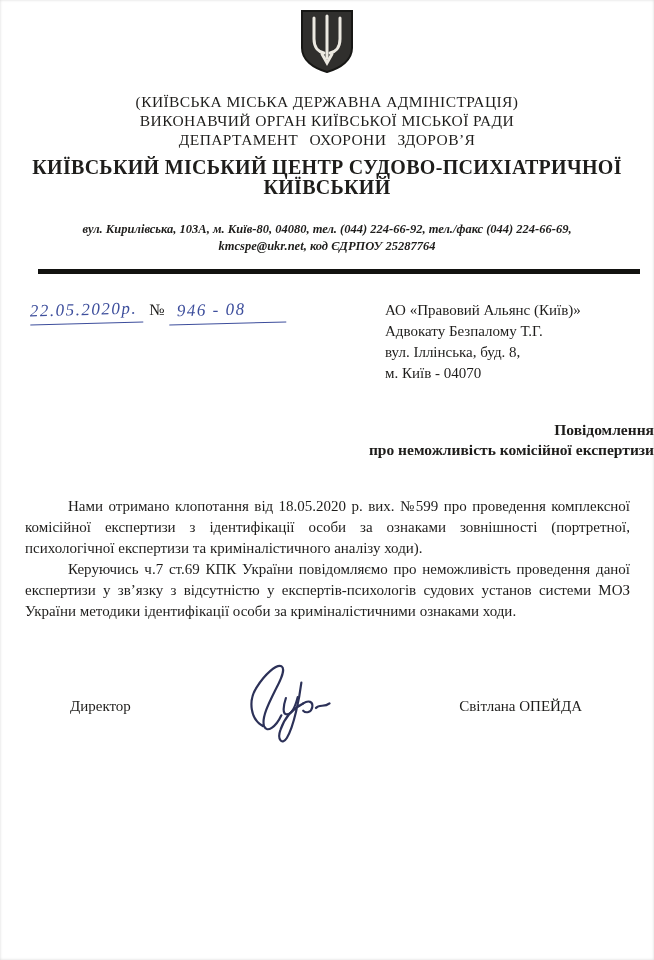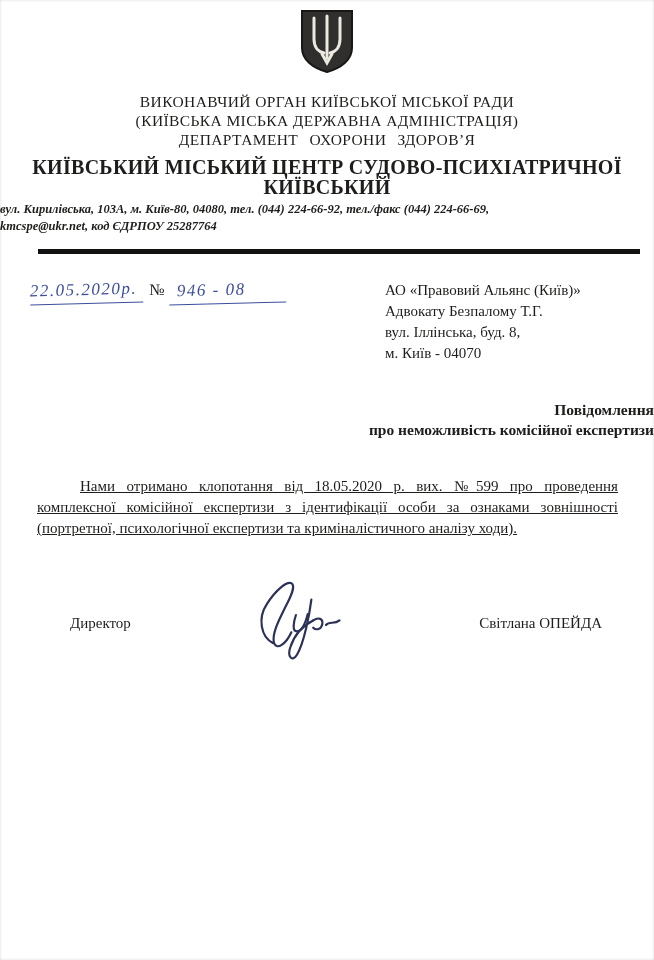--- a/index.html
+++ b/index.html
@@ -10,33 +10,33 @@
     background:#ffffff;
     box-shadow: inset 0 0 3px #d8d8d8;
     font-family:"Liberation Serif", serif;
     color:#1e1d1b;
     overflow:hidden;
   }
   .emblem-wrap { text-align:center; padding-top:8px; }
   .hdr { text-align:center; margin-top:12px; font-size:15.5px; line-height:19px; letter-spacing:0.4px; }
   .hdr .spread { word-spacing:7px; }
   .org-name { text-align:center; font-weight:bold; font-size:20px; line-height:20px; margin-top:8px; letter-spacing:0.3px; }
-  .contact { text-align:left; font-weight:bold; font-style:italic; font-size:12.5px; line-height:17px; margin-top:4px; }
+  .contact { text-align:center; font-weight:bold; font-style:italic; font-size:12.5px; line-height:17px; margin-top:24px; }
   .rule { height:5px; background:#121210; margin:14px 14px 0 38px; }
   .ref-row { display:flex; margin-top:26px; padding-left:30px; }
   .ref-left { flex:none; width:355px; font-size:17px; white-space:nowrap; }
   .hand { display:inline-block; font-style:italic; letter-spacing:1.5px; transform:rotate(-1.5deg); }
   .hand-date { border-bottom:1.5px solid; padding:0 6px 3px 0; }
   .no-sign { display:inline-block; margin:0 4px 0 6px; font-size:16px; font-style:normal; }
   .hand-number { border-bottom:1.5px solid; padding:0 40px 3px 8px; }
   .recipient { font-size:15px; line-height:21px; }
   .subject { text-align:right; font-weight:bold; font-size:15.5px; line-height:20px; margin-top:36px; }
   .body-text { margin:36px 24px 0 25px; font-size:15px; line-height:21px; text-align:justify; }
-  .body-text p { margin:12px; text-indent:43px;text-decoration:underline; }
-  .sig-row { display:flex; align-items:center; justify-content:space-between; margin-top:38px; padding:0 52px 0 70px; font-size:15px; }
+  .body-text p { margin:0; text-indent:43px; }
+  .sig-row { display:flex; align-items:center; justify-content:space-between; margin-top:38px; padding:0 72px 0 70px; font-size:15px; }
   .sig-svg { margin-top:-12px; }
 </style>
 </head>
 <body>
 
 <div class="page">
 
   <div class="emblem-wrap">
     <span>
       <svg width="62" height="68" viewBox="0 0 62 68" aria-hidden="true">
@@ -45,22 +45,22 @@
           <path d="M18 10 V31 C18 40 23 44 28 45"></path>
           <path d="M44 10 V31 C44 40 39 44 34 45"></path>
           <path d="M31 8 V50"></path>
           <path d="M26 46 L31 55 L36 46"></path>
         </g>
       </svg>
     </span>
   </div>
 
   <div class="hdr">
+    <div>(КИЇВСЬКА МІСЬКА ДЕРЖАВНА АДМІНІСТРАЦІЯ)</div>
     <div>ВИКОНАВЧИЙ ОРГАН КИЇВСЬКОЇ МІСЬКОЇ РАДИ</div>
-    <div>(КИЇВСЬКА МІСЬКА ДЕРЖАВНА АДМІНІСТРАЦІЯ)</div>
     <div class="spread">ДЕПАРТАМЕНТ ОХОРОНИ ЗДОРОВ’Я</div>
   </div>
 
   <div class="org-name">
     <div>КИЇВСЬКИЙ МІСЬКИЙ ЦЕНТР СУДОВО-ПСИХІАТРИЧНОЇ</div>
     <div>КИЇВСЬКИЙ</div>
   </div>
 
   <div class="contact">
     <div>вул. Кирилівська, 103А, м. Київ-80, 04080, тел. (044) 224-66-92, тел./факс (044) 224-66-69,</div>
@@ -81,20 +81,21 @@
     </div>
   </div>
 
   <div class="subject">
     <div>Повідомлення</div>
     <div>про неможливість комісійної експертизи</div>
   </div>
 
   <div class="body-text">
     <p>Нами отримано клопотання від 18.05.2020 р. вих. №599 про проведення комплексної комісійної експертизи з ідентифікації особи за ознаками зовнішності (портретної, психологічної експертизи та криміналістичного аналізу ходи).</p>
+    <p>Керуючись ч.7 ст.69 КПК України повідомляємо про неможливість проведення даної експертизи у зв’язку з відсутністю у експертів-психологів судових установ системи МОЗ України методики ідентифікації особи за криміналістичними ознаками ходи.</p>
   </div>
 
   <div class="sig-row">
     <span>Директор</span>
     <span class="sig-svg">
       <svg width="120" height="100" viewBox="0 0 130 110" aria-hidden="true">
         <g stroke="#2c3158" stroke-width="2.4" fill="none" stroke-linecap="round" stroke-linejoin="round">
           <path d="M30 86 C16 79 13 58 23 43 C32 29 44 18 50 20 C55 23 50 34 43 47 C36 61 28 77 31 86 C34 94 44 87 50 74"></path>
           <path d="M55 55 C52 64 51 73 56 73 C62 73 66 62 68 54"></path>
           <path d="M72 38 C70 54 64 86 56 99 C51 107 45 101 49 90 C53 78 62 67 74 61"></path>

